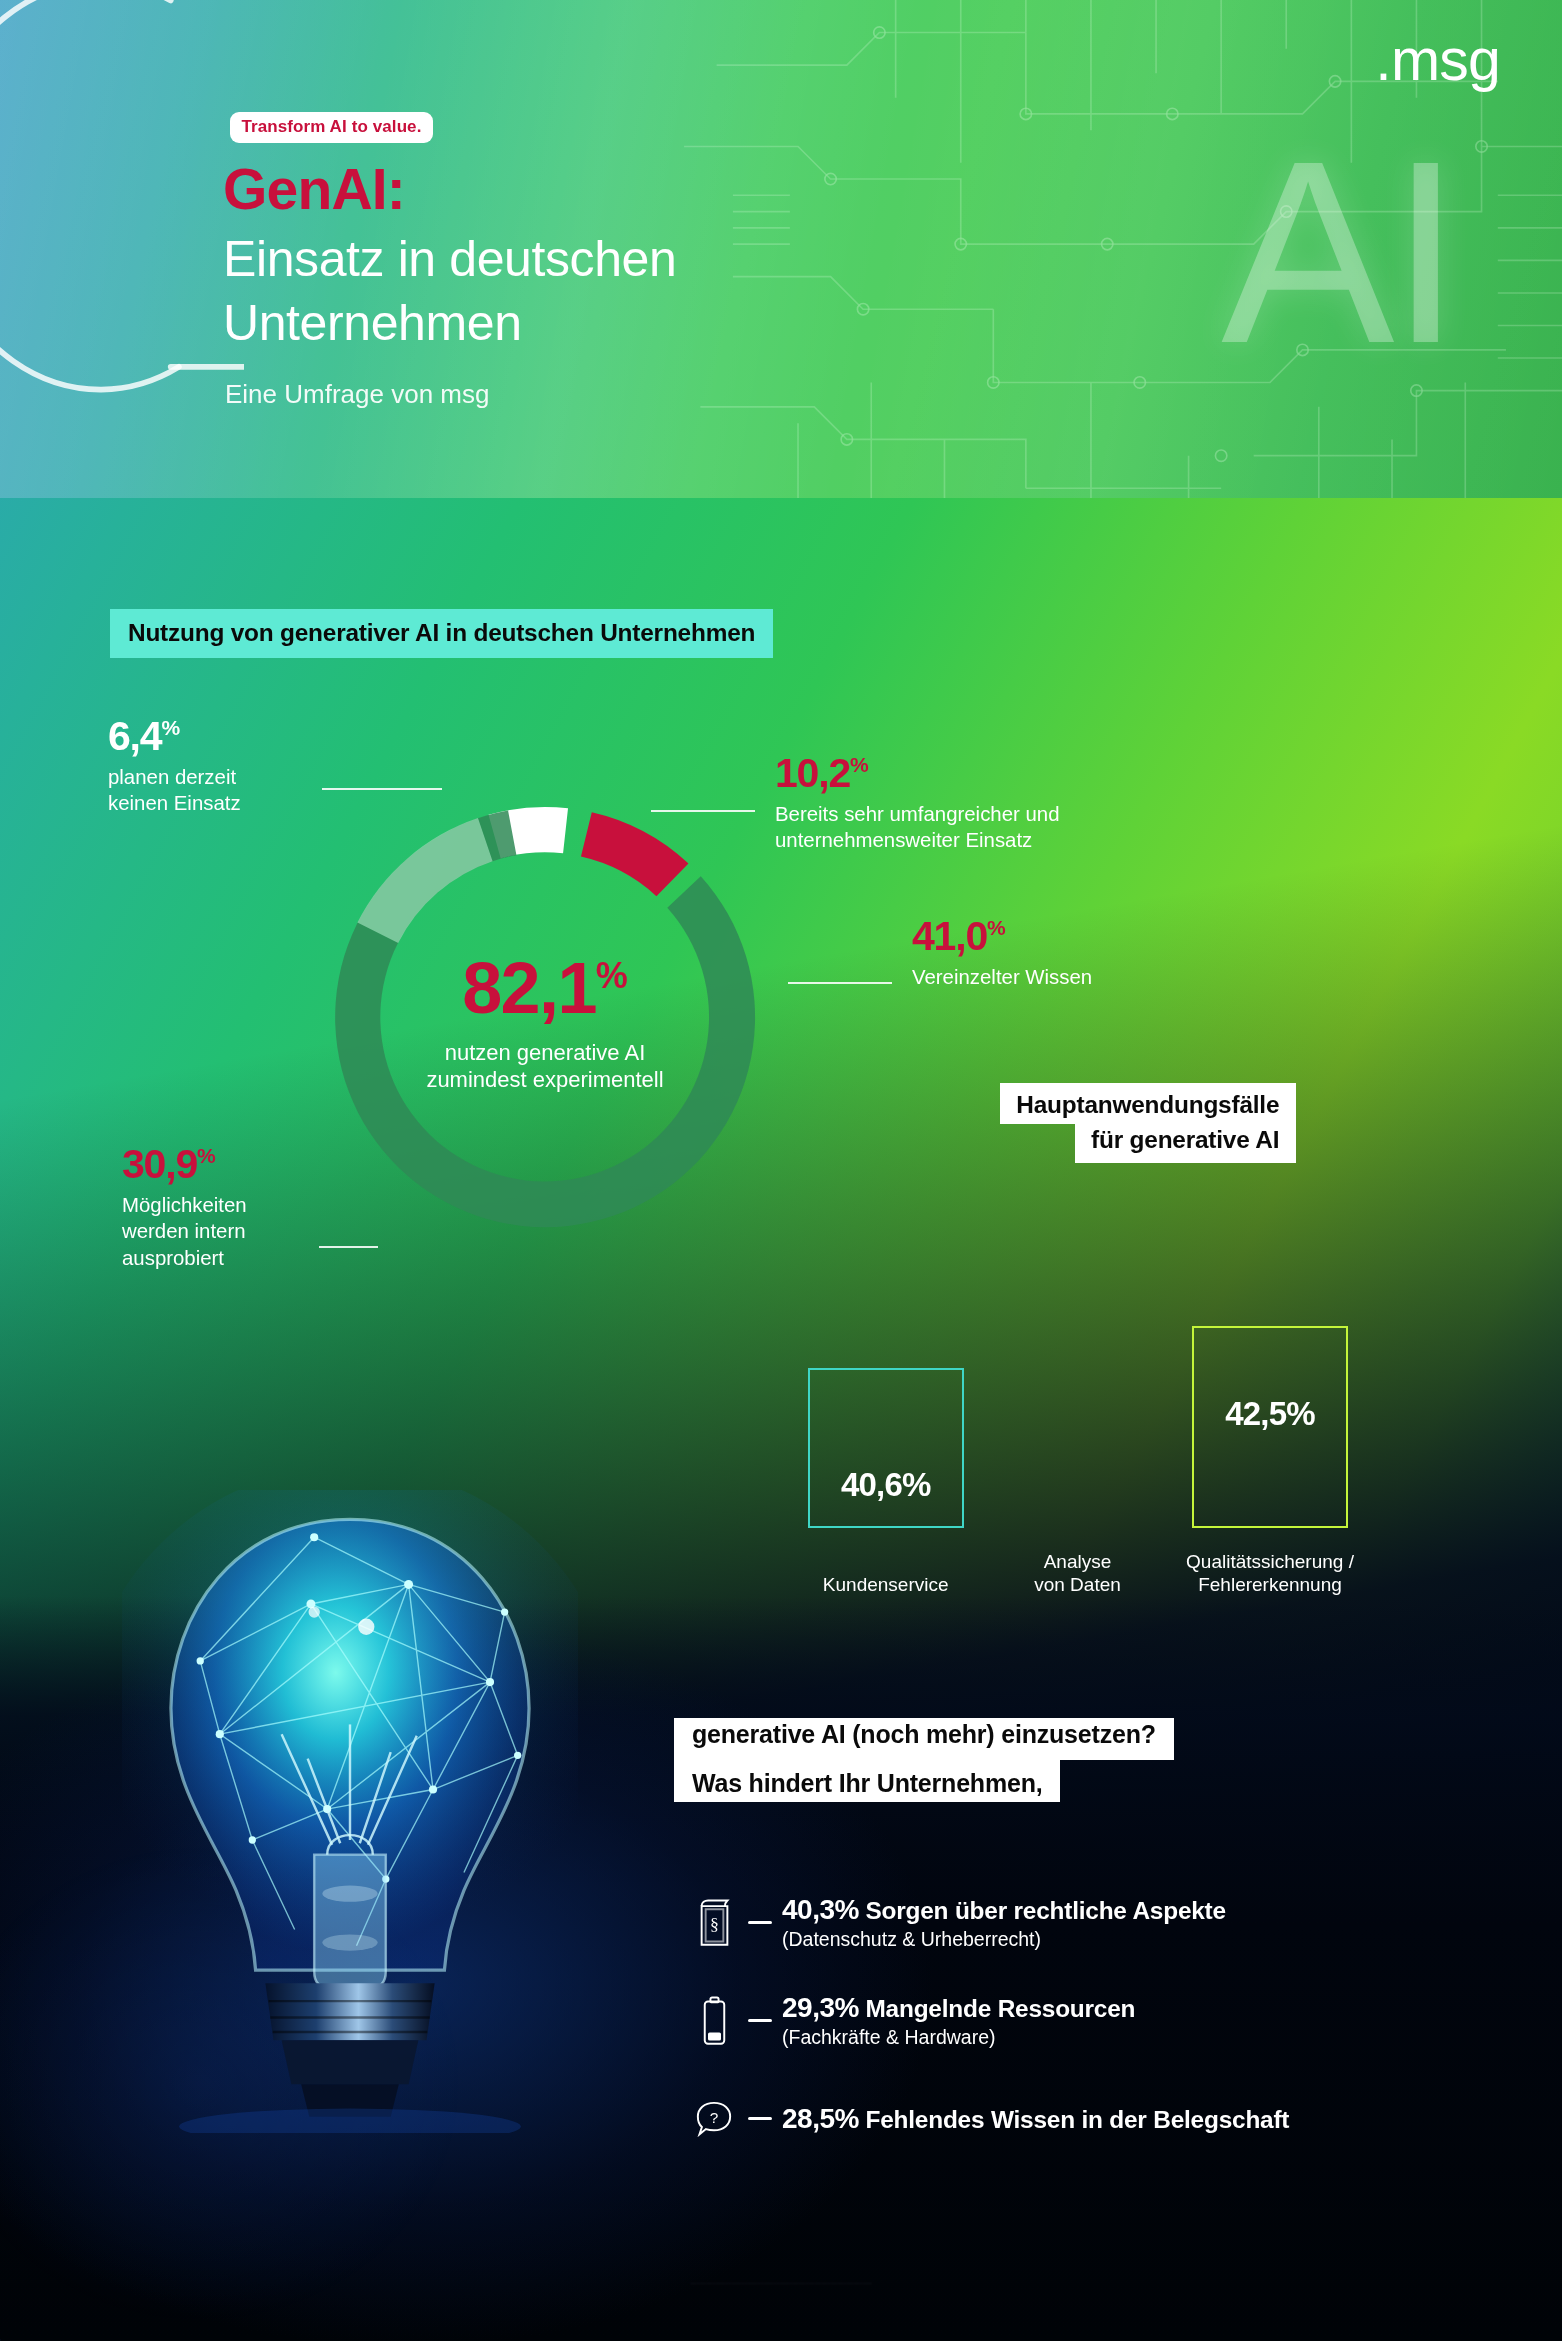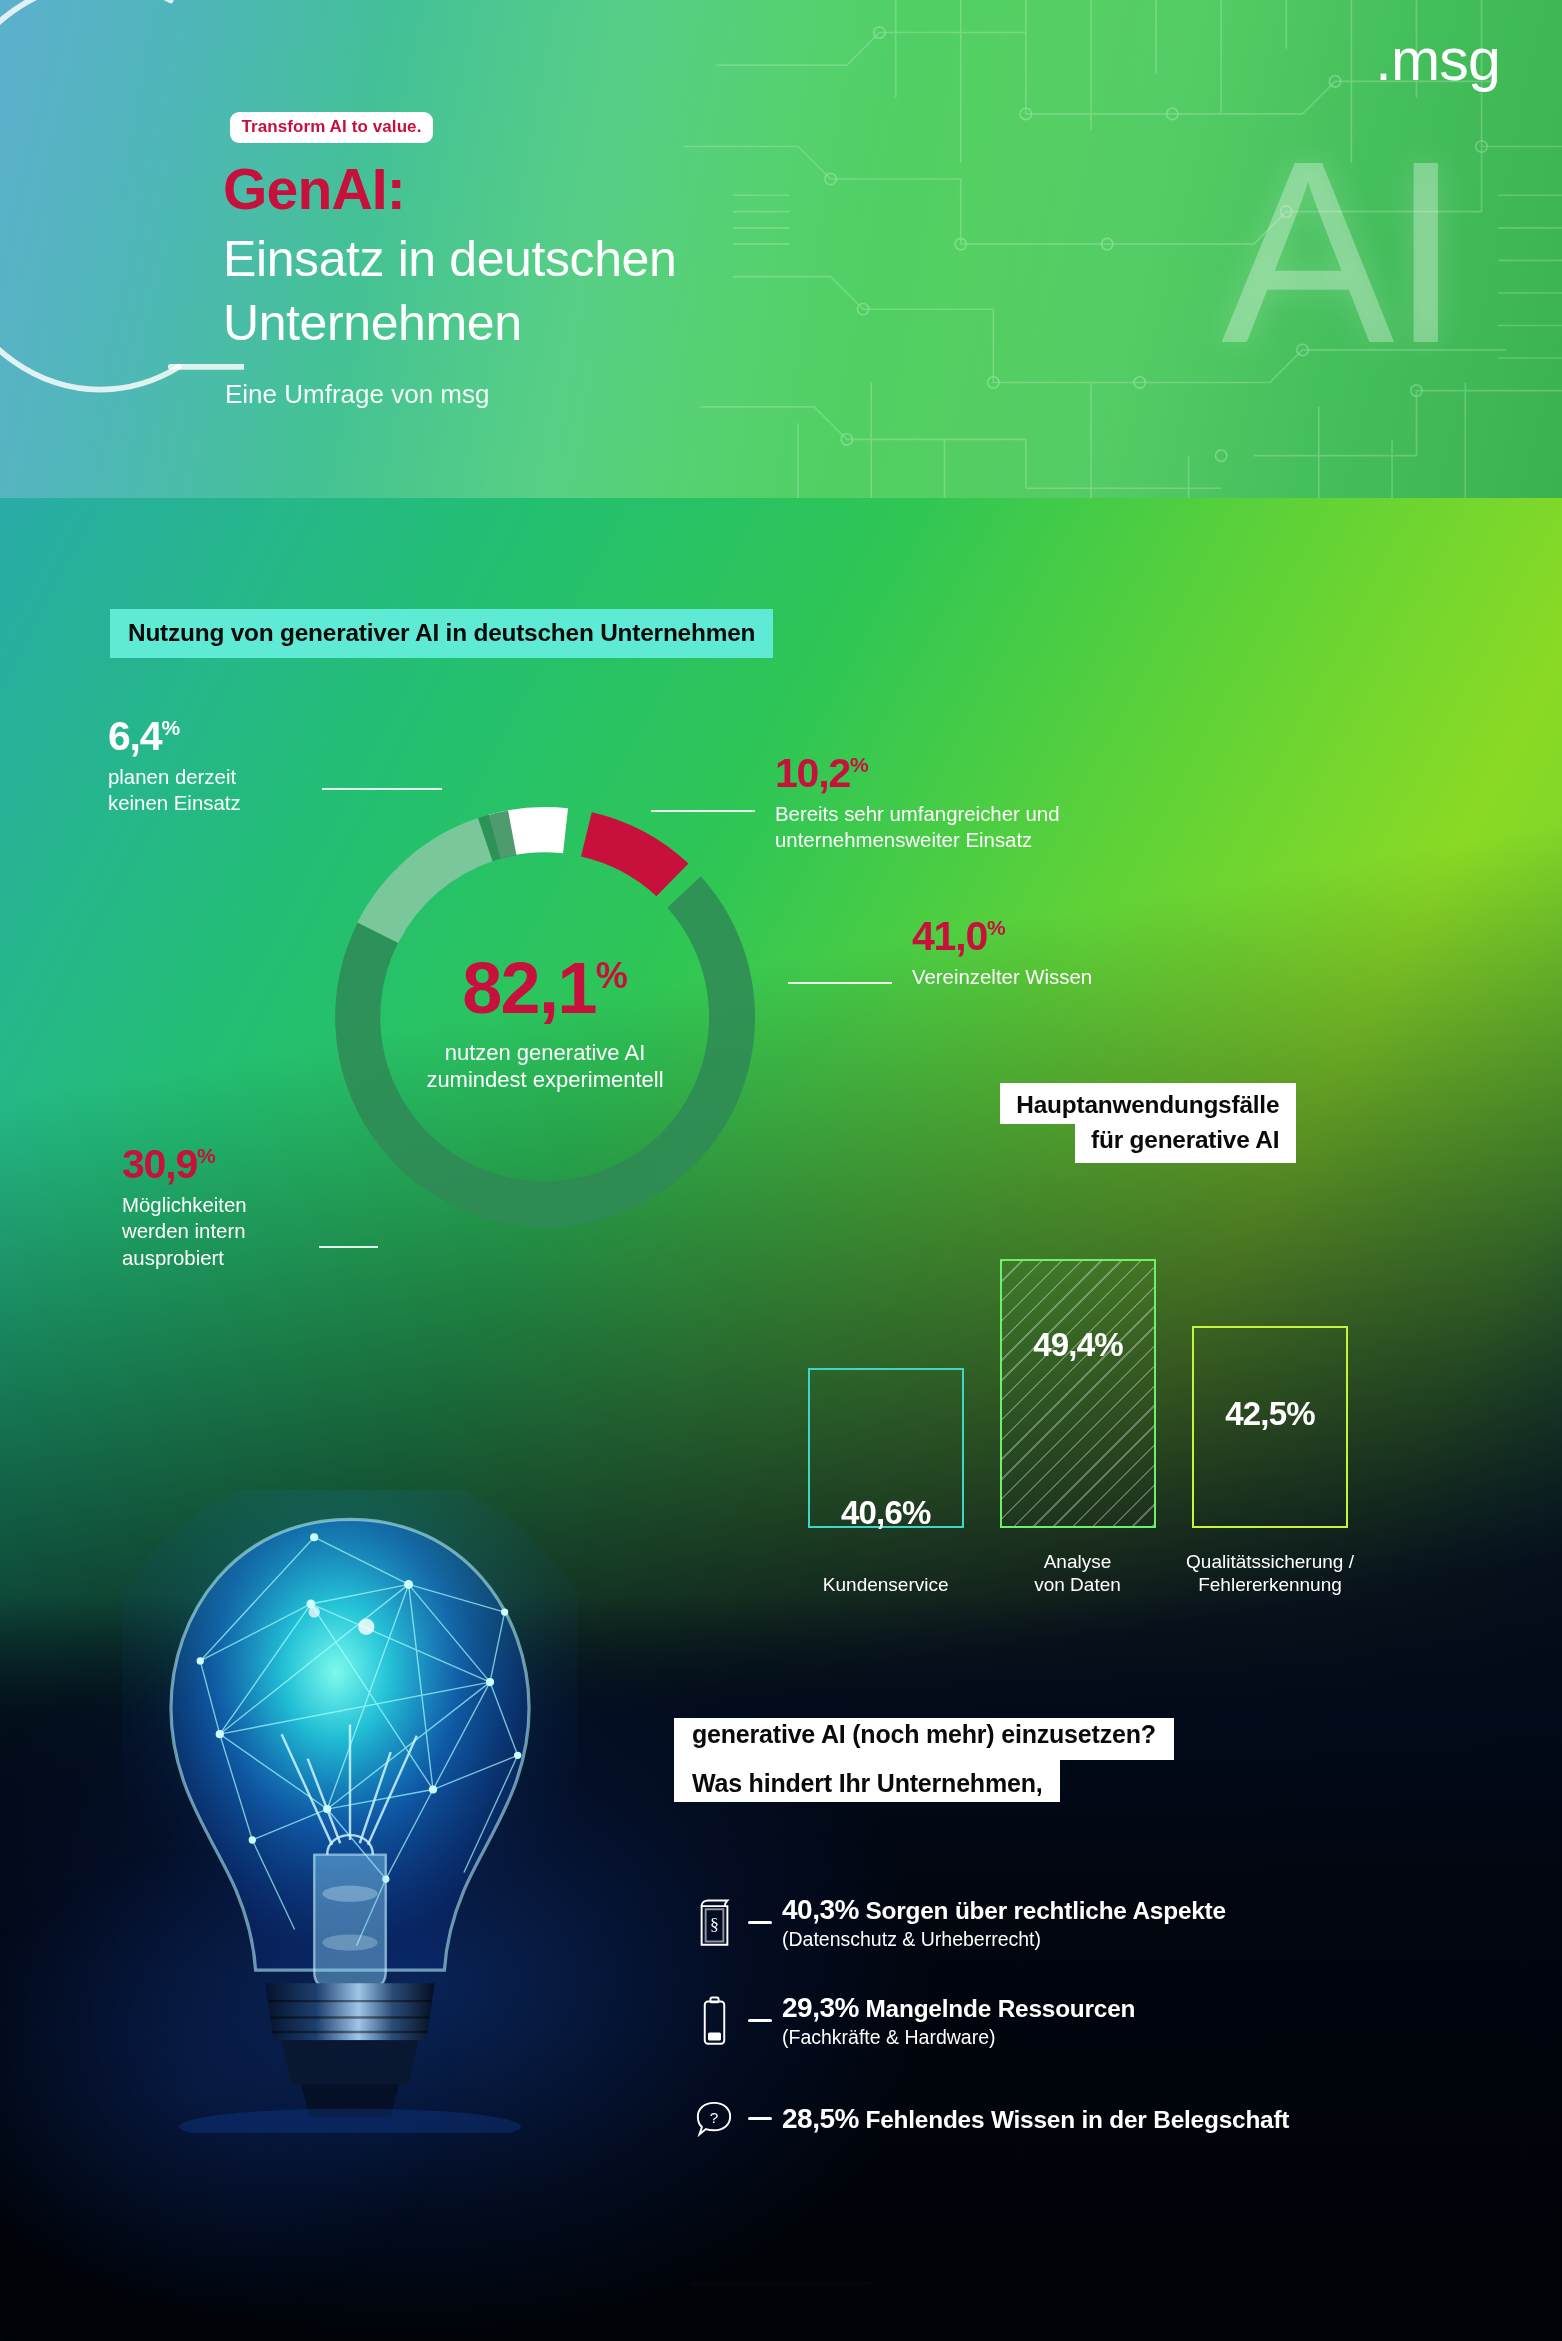--- a/index.html
+++ b/index.html
@@ -297,28 +297,22 @@
 
   <div class="banner2" style="position:absolute;">
     <div class="banner2-wrap">
       <span class="ln">Hauptanwendungsfälle</span>
       <span class="ln ln2">für generative AI</span>
     </div>
   </div>
 
   <div class="bars">
     <div class="bar b0">
-      <div class="bar-val" style="top:96px;margin-top:28px;">
+      <div class="bar-val" style="top:96px;">
         <span>40,6%</span>
-      </div>
-    </div>
-    <div class="bar b1">
-      <div class="hatch"></div>
-      <div class="bar-val" style="top:65px;">
-        <span>49,4%</span>
       </div>
     </div>
     <div class="bar b2">
       <div class="bar-val" style="top:67px;">
         <span>42,5%</span>
       </div>
     </div>
 
     <div class="bar-lab l0">
       <span>Kundenservice</span>

